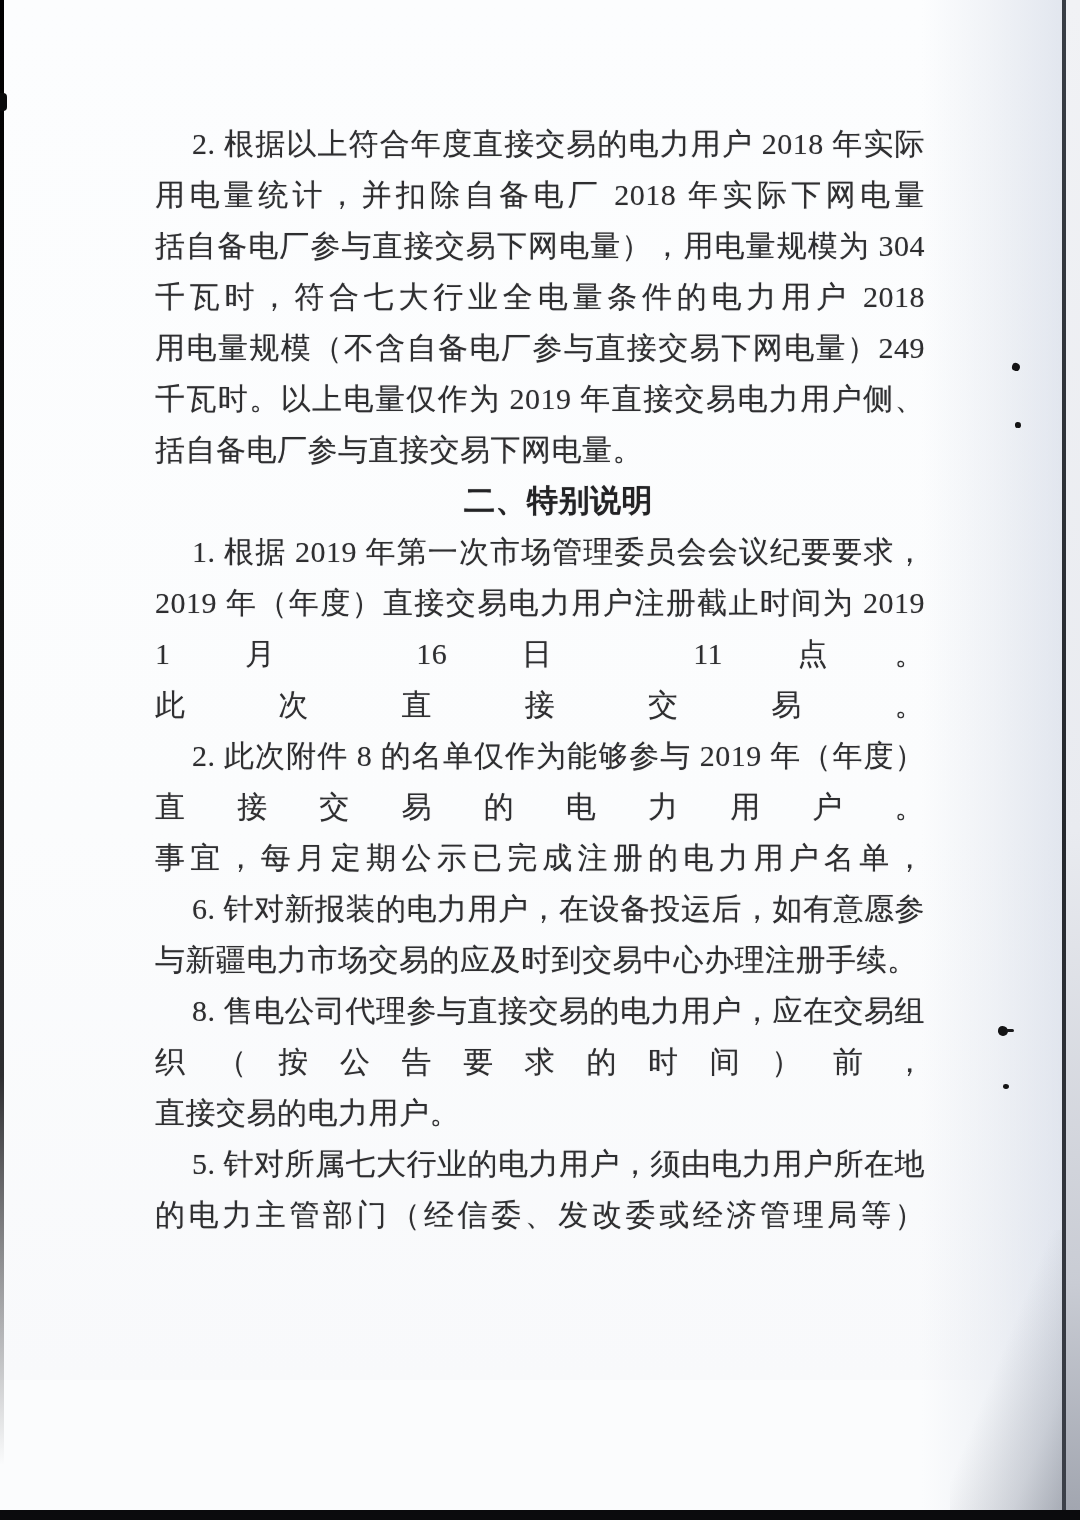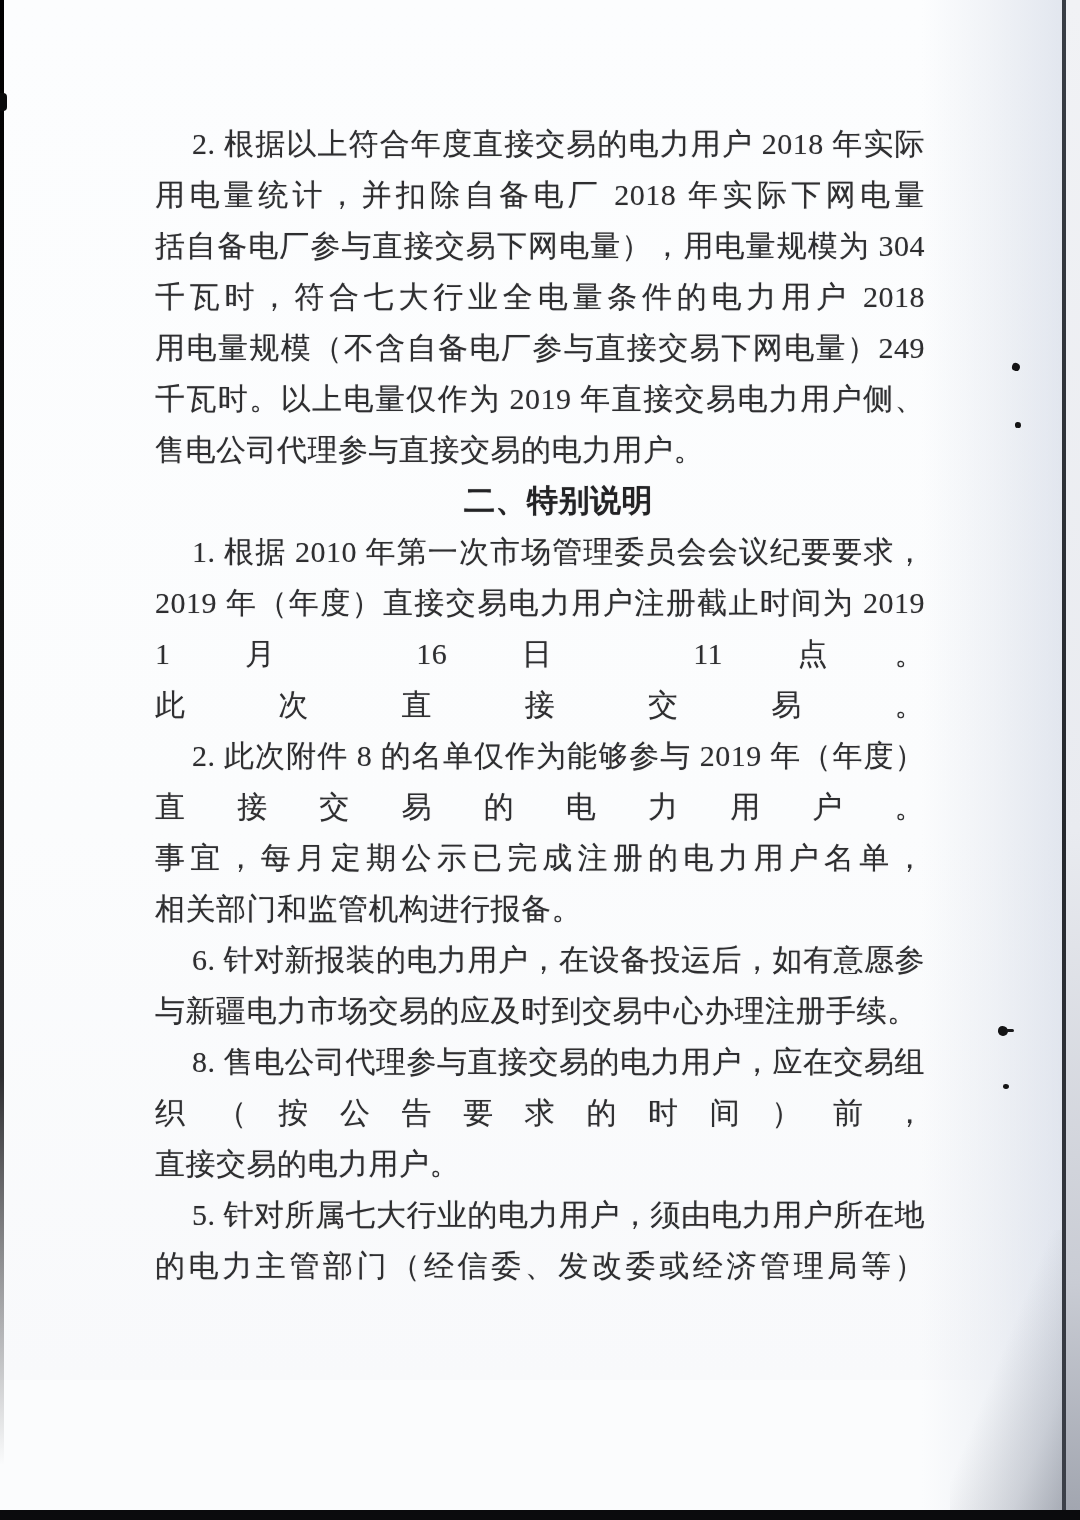--- a/index.html
+++ b/index.html
@@ -52,30 +52,29 @@
 
 <div class="page">
   <div class="right-tint"></div>
   <div class="textcol">
       <div class="line indent fill">2. 根据以上符合年度直接交易的电力用户 2018 年实际</div>
       <div class="line fill">用电量统计，并扣除自备电厂 2018 年实际下网电量（不包</div>
       <div class="line fill">括自备电厂参与直接交易下网电量），用电量规模为 304 亿</div>
       <div class="line fill">千瓦时，符合七大行业全电量条件的电力用户 2018 年实际</div>
       <div class="line fill">用电量规模（不含自备电厂参与直接交易下网电量）249 亿</div>
       <div class="line fill">千瓦时。以上电量仅作为 2019 年直接交易电力用户侧、发</div>
-      <div class="line">售电公司代理参与直接交易的电力用户。</div>
+      <div class="line">括自备电厂参与直接交易下网电量。</div>
       <div class="line heading indent">二、特别说明</div>
-      <div class="line indent fill">1. 根据 2010 年第一次市场管理委员会会议纪要要求，</div>
+      <div class="line indent fill">1. 根据 2019 年第一次市场管理委员会会议纪要要求，</div>
       <div class="line fill">2019 年（年度）直接交易电力用户注册截止时间为 2019 年</div>
       <div class="line fill">1 月 16 日 11 点。此后再实施注册及生效的电力用户不参加</div>
       <div class="line fill">此次直接交易。在符合后续月度等直接交易的准入条件后，</div>
       <div class="line indent fill">2. 此次附件 8 的名单仅作为能够参与 2019 年（年度）</div>
       <div class="line fill">直接交易的电力用户。今后我公司将常态受理电力用户注册</div>
       <div class="line fill">事宜，每月定期公示已完成注册的电力用户名单，并向政府</div>
-      <div class="line">相关部门和监管机构进行报备。</div>
       <div class="line indent fill">6. 针对新报装的电力用户，在设备投运后，如有意愿参</div>
       <div class="line">与新疆电力市场交易的应及时到交易中心办理注册手续。</div>
       <div class="line indent fill">8. 售电公司代理参与直接交易的电力用户，应在交易组</div>
       <div class="line fill">织（按公告要求的时间）前，完成与代理的电力用户交易系</div>
       <div class="line">直接交易的电力用户。</div>
       <div class="line indent fill">5. 针对所属七大行业的电力用户，须由电力用户所在地</div>
       <div class="line fill">的电力主管部门（经信委、发改委或经济管理局等）进行行</div>
     </div>
   <div class="edge-left"></div>
   <div class="corner-mark"></div>

